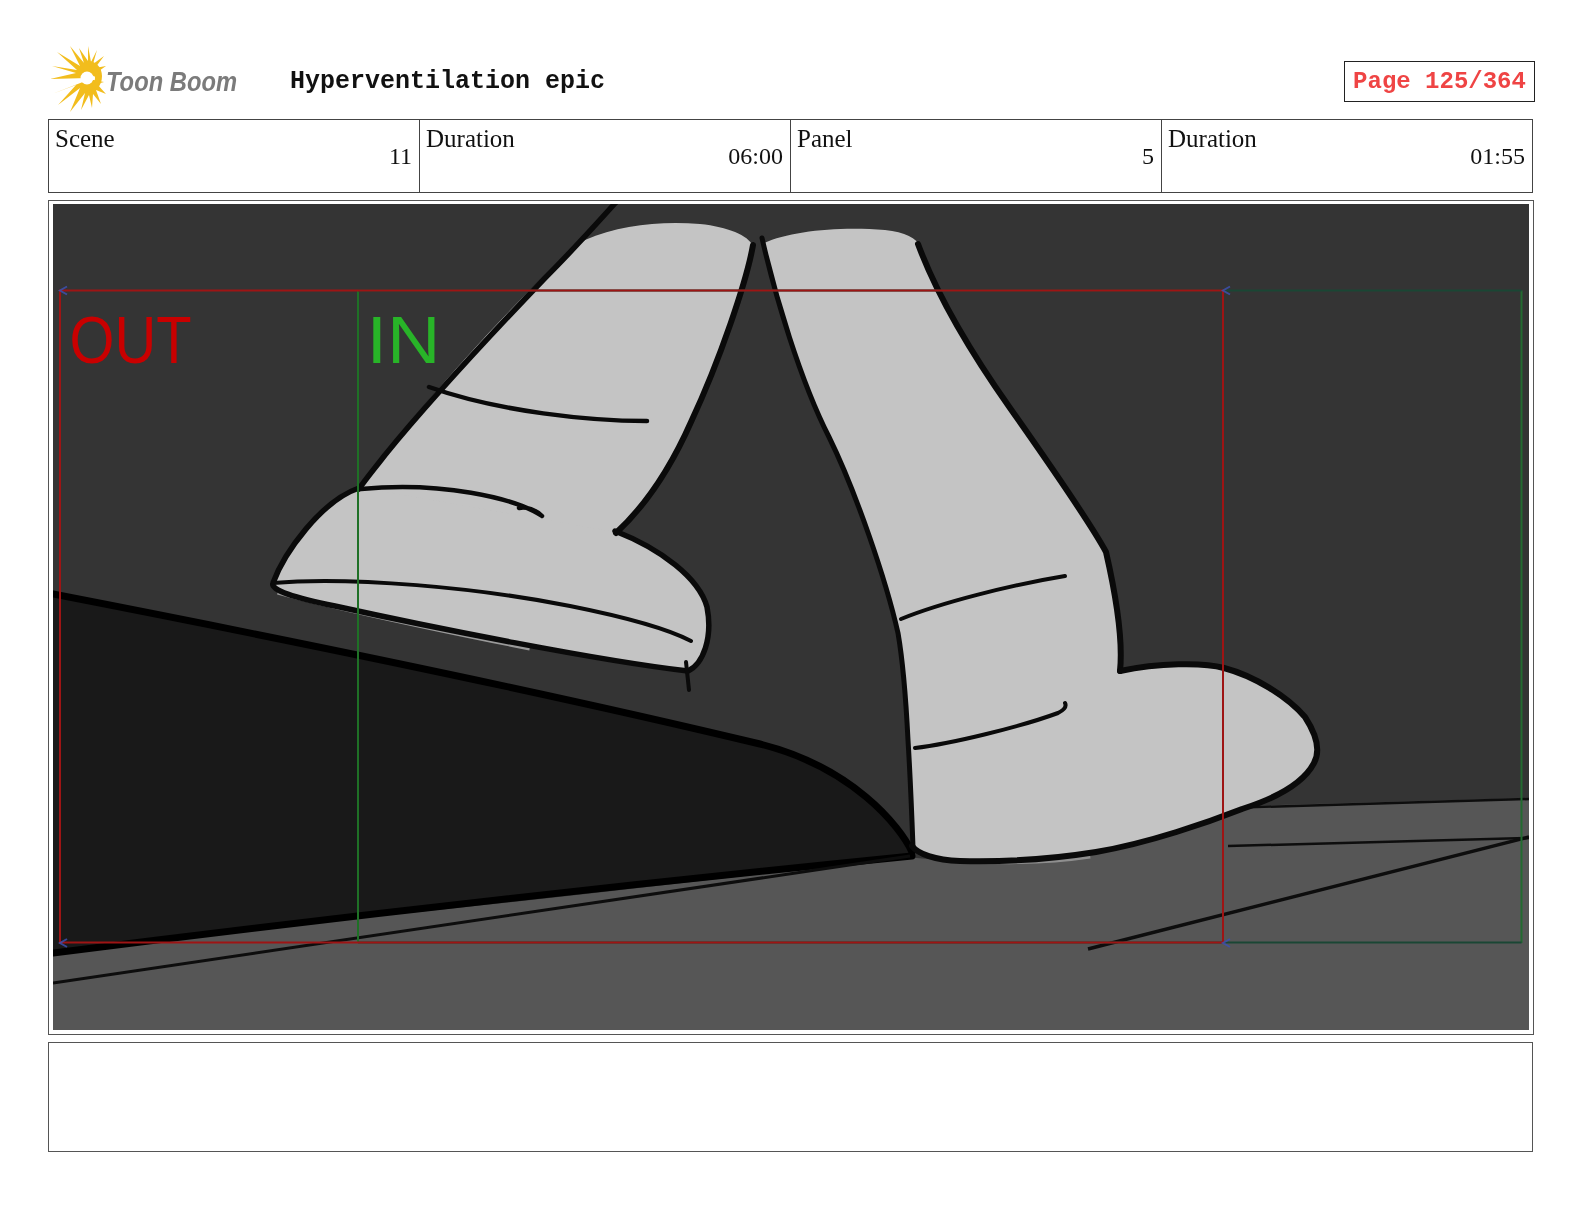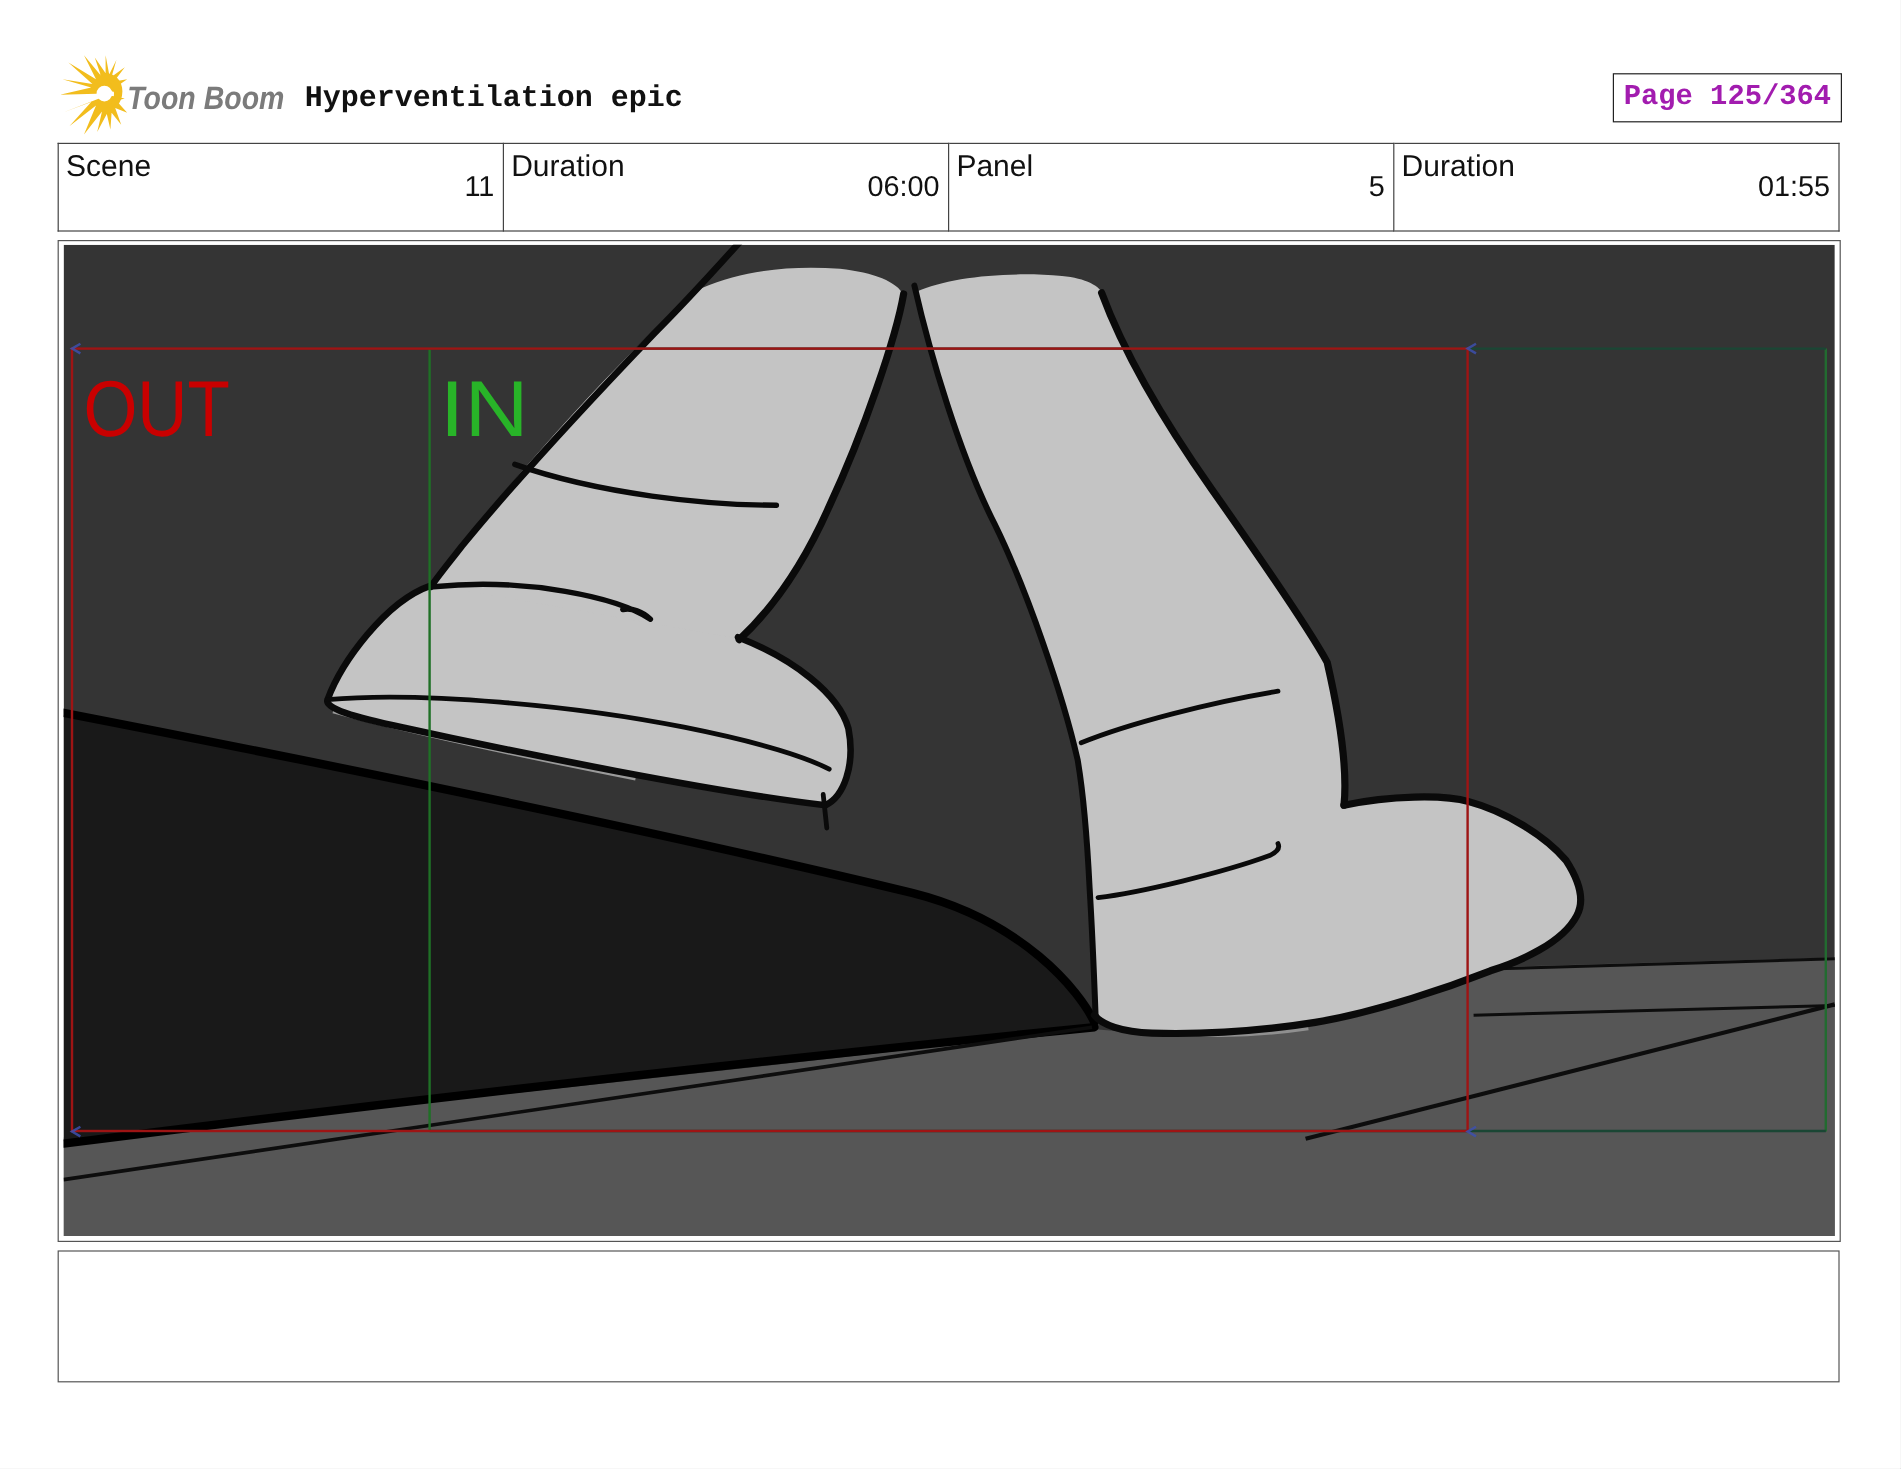--- a/index.html
+++ b/index.html
@@ -1,24 +1,24 @@
 <!DOCTYPE html>
 <html><head>
 <meta charset="utf-8">
 <style>
   html,body{margin:0;padding:0;background:#ffffff;}
   body{width:1584px;height:1224px;position:relative;font-family:"Liberation Mono",monospace;}
   .abs{position:absolute;}
-  .title{font-family:"Liberation Mono",monospace;font-weight:bold;font-size:25px;color:#111;}
+  .title{font-family:"Liberation Mono",monospace;font-weight:bold;font-size:25px;color:#111;margin-left:36px;}
   .pagebox{left:1344px;top:61px;width:189px;height:39px;border:1px solid #222;
-    font-family:"Liberation Mono",monospace;font-weight:bold;font-size:24px;color:#a21caf;
+    font-family:"Liberation Mono",monospace;font-weight:bold;font-size:24px;color:#ef4444;
     display:flex;align-items:center;justify-content:center;}
   table.hdr{position:absolute;left:48px;top:119px;width:1485px;height:74px;border-collapse:collapse;}
   table.hdr td{border:1px solid #444;width:25%;padding:0;position:relative;vertical-align:top;
-    font-family:Liberation Sans, sans-serif;font-size:25px;color:#111;}
+    font-family:Liberation Serif, serif;font-size:25px;color:#111;}
   table.hdr .lbl{position:absolute;left:6px;top:5px;}
   table.hdr .val{position:absolute;right:7px;bottom:22px;font-size:24px;}
   .panel{left:48px;top:200px;width:1484px;height:833px;border:1px solid #555;background:#fff;}
   .caption{left:48px;top:1042px;width:1483px;height:108px;border:1px solid #555;background:#fff;}
 </style>
 </head>
 <body>
 
 <svg class="abs" style="left:40px;top:40px" width="230" height="85" viewBox="40 40 230 85">
   <g fill="#f2bd1d">

